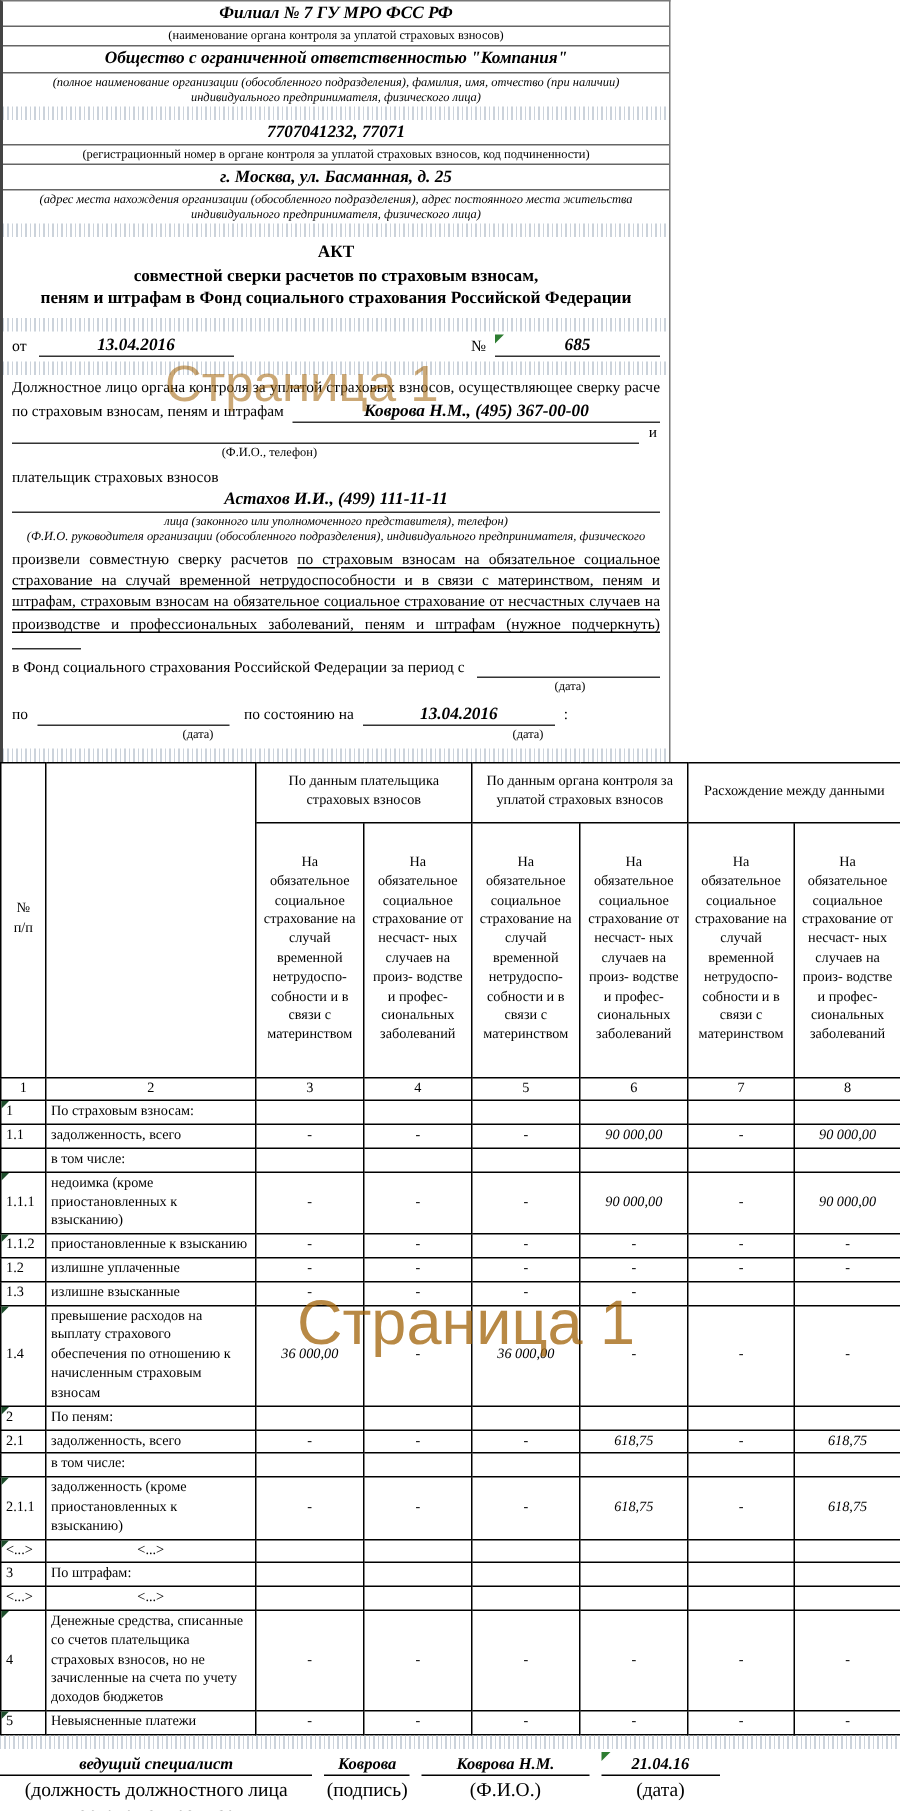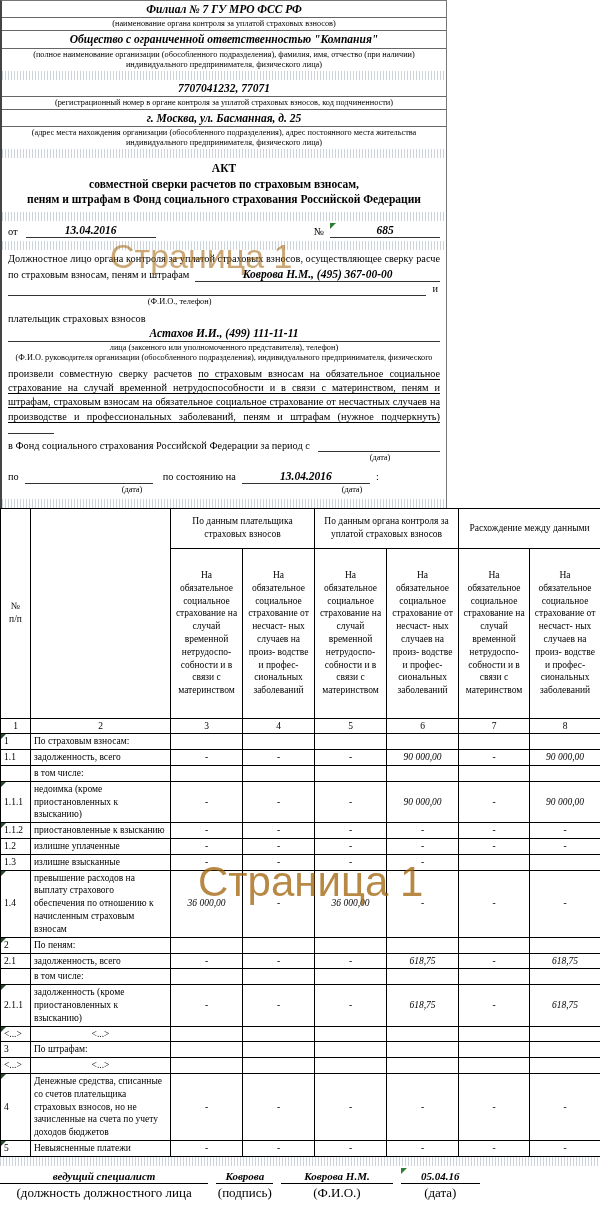--- a/index.html
+++ b/index.html
@@ -9,21 +9,21 @@
   }
   .page { position:relative; width:600px; }
 
   
   .form-top {
     position:relative; width:447px; border-left:2px solid #444;
     border-right:1px solid #777; border-top:1px solid #777;
     font-size:10px; line-height:1.25;
   }
   .frow { text-align:center; padding:1px 4px; border-bottom:1px solid #666; }
-  .frow.nb { border-bottom:none; }
+  .frow.nb { border-bottom:none;font-style:italic; }
   .val { font-weight:bold; font-style:italic; font-size:11.5px; }
   .cap { font-size:8.3px; line-height:1.2; padding:1px 6px; }
   .hatch {
     height:9px;
     background:repeating-linear-gradient(90deg,#ccd3db 0,#ccd3db 1px,transparent 1px,transparent 3px);
   }
   .hatch.full { width:600px; }
   .title-block { text-align:center; font-weight:bold; font-size:11.5px; padding:3px 0 4px; line-height:1.35; }
   .date-num-row { display:flex; align-items:flex-end; padding:2px 6px 3px; font-size:10.5px; }
   .u { border-bottom:1.5px solid #333; text-align:center; }
@@ -395,18 +395,18 @@
       <div class="sig-val">Коврова</div>
       <div class="sig-cap">(подпись)</div>
     </div>
     <div class="sig-gap"></div>
     <div class="sig-cell w-fio">
       <div class="sig-val">Коврова Н.М.</div>
       <div class="sig-cap">(Ф.И.О.)</div>
     </div>
     <div class="sig-gap"></div>
     <div class="sig-cell w-date">
-      <div class="sig-val"><span class="gtri"></span><span>05.04.16</span></div>
+      <div class="sig-val"><span class="gtri"></span><span>21.04.16</span></div>
       <div class="sig-cap">(дата)</div>
     </div>
   </div>
 
 </div>
 
 </body></html>

